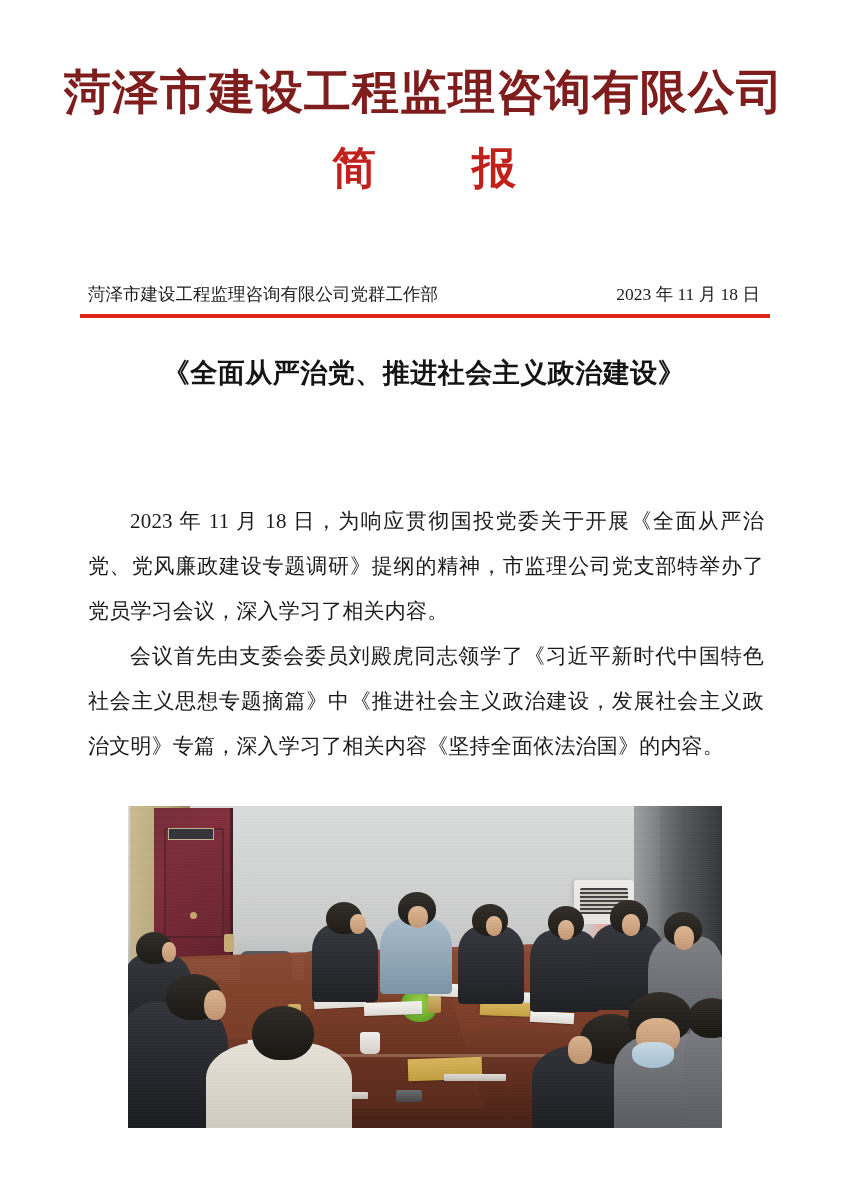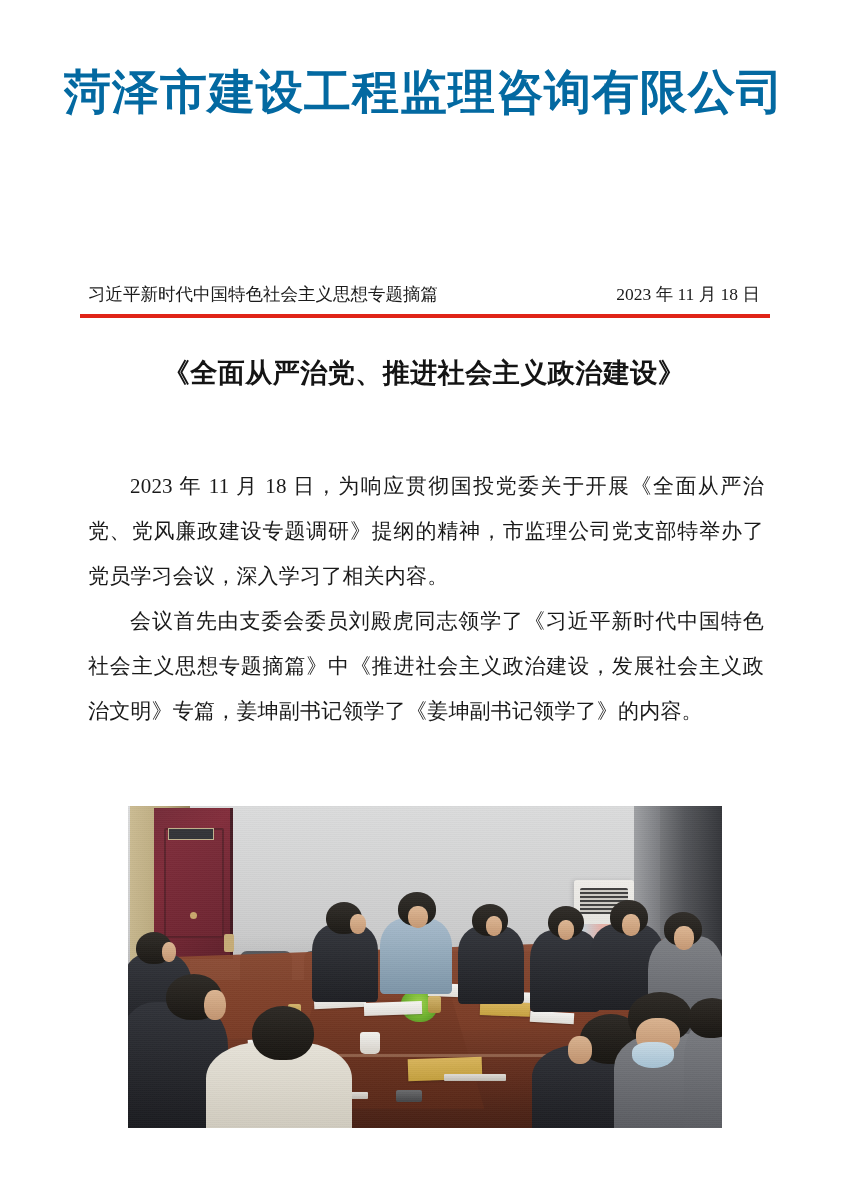--- a/index.html
+++ b/index.html
@@ -25,21 +25,21 @@
     left: 0;
     top: 62px;
     width: 848px;
     text-align: center;
   }
   .masthead-title {
     font-family: "Liberation Serif", "DejaVu Serif", serif;
     font-size: 47px;
     line-height: 60px;
     letter-spacing: 1px;
-    color: #0369a1;
+    color: #7f1d1d;
     font-weight: 700;
     white-space: nowrap;
   }
   .masthead-subtitle {
     font-family: "Liberation Serif", "DejaVu Serif", serif;
     font-size: 44px;
     line-height: 58px;
     color: #C2201C;
     font-weight: 700;
     margin-top: 18px;
@@ -96,21 +96,21 @@
     font-weight: 700;
     color: #141414;
     letter-spacing: 0.5px;
   }
   .article-title .ln2 { display: block; }
 
   
   .body-text {
     position: absolute;
     left: 88px;
-    top: 464px;
+    top: 499px;
     width: 676px;
     font-size: 21px;
     line-height: 45px;
     color: #1a1a1a;
     text-align: justify;
     text-justify: inter-ideograph;
     letter-spacing: 0.2px;
   }
   .body-text p {
     margin: 0;
@@ -322,37 +322,38 @@
     pointer-events: none;
   }
 </style>
 </head>
 <body>
 
 <div class="page">
 
   <div class="masthead">
     <div class="masthead-title">菏泽市建设工程监理咨询有限公司</div>
+    <div class="masthead-subtitle">简　报</div>
   </div>
 
 
   <div class="meta-row">
-    <span class="meta-dept">习近平新时代中国特色社会主义思想专题摘篇</span>
+    <span class="meta-dept">菏泽市建设工程监理咨询有限公司党群工作部</span>
     <span class="meta-date">2023 年 11 月 18 日</span>
   </div>
 
   <div class="red-rule"></div>
 
   <div class="article-title">
     <span class="ln1">《全面从严治党、推进社会主义政治建设》</span>
   </div>
 
   <div class="body-text">
     <p>2023 年 11 月 18 日，为响应贯彻国投党委关于开展《全面从严治党、党风廉政建设专题调研》提纲的精神，市监理公司党支部特举办了党员学习会议，深入学习了相关内容。</p>
-    <p>会议首先由支委会委员刘殿虎同志领学了《习近平新时代中国特色社会主义思想专题摘篇》中《推进社会主义政治建设，发展社会主义政治文明》专篇，姜坤副书记领学了《姜坤副书记领学了》的内容。</p>
+    <p>会议首先由支委会委员刘殿虎同志领学了《习近平新时代中国特色社会主义思想专题摘篇》中《推进社会主义政治建设，发展社会主义政治文明》专篇，深入学习了相关内容《坚持全面依法治国》的内容。</p>
   </div>
 
   <div class="photo-wrap">
     <div class="photo">
 
       <div class="ph-wall"></div>
       <div class="ph-wall-shadow"></div>
 
       <div class="ph-doorframe"></div>
       <div class="ph-door"></div>

